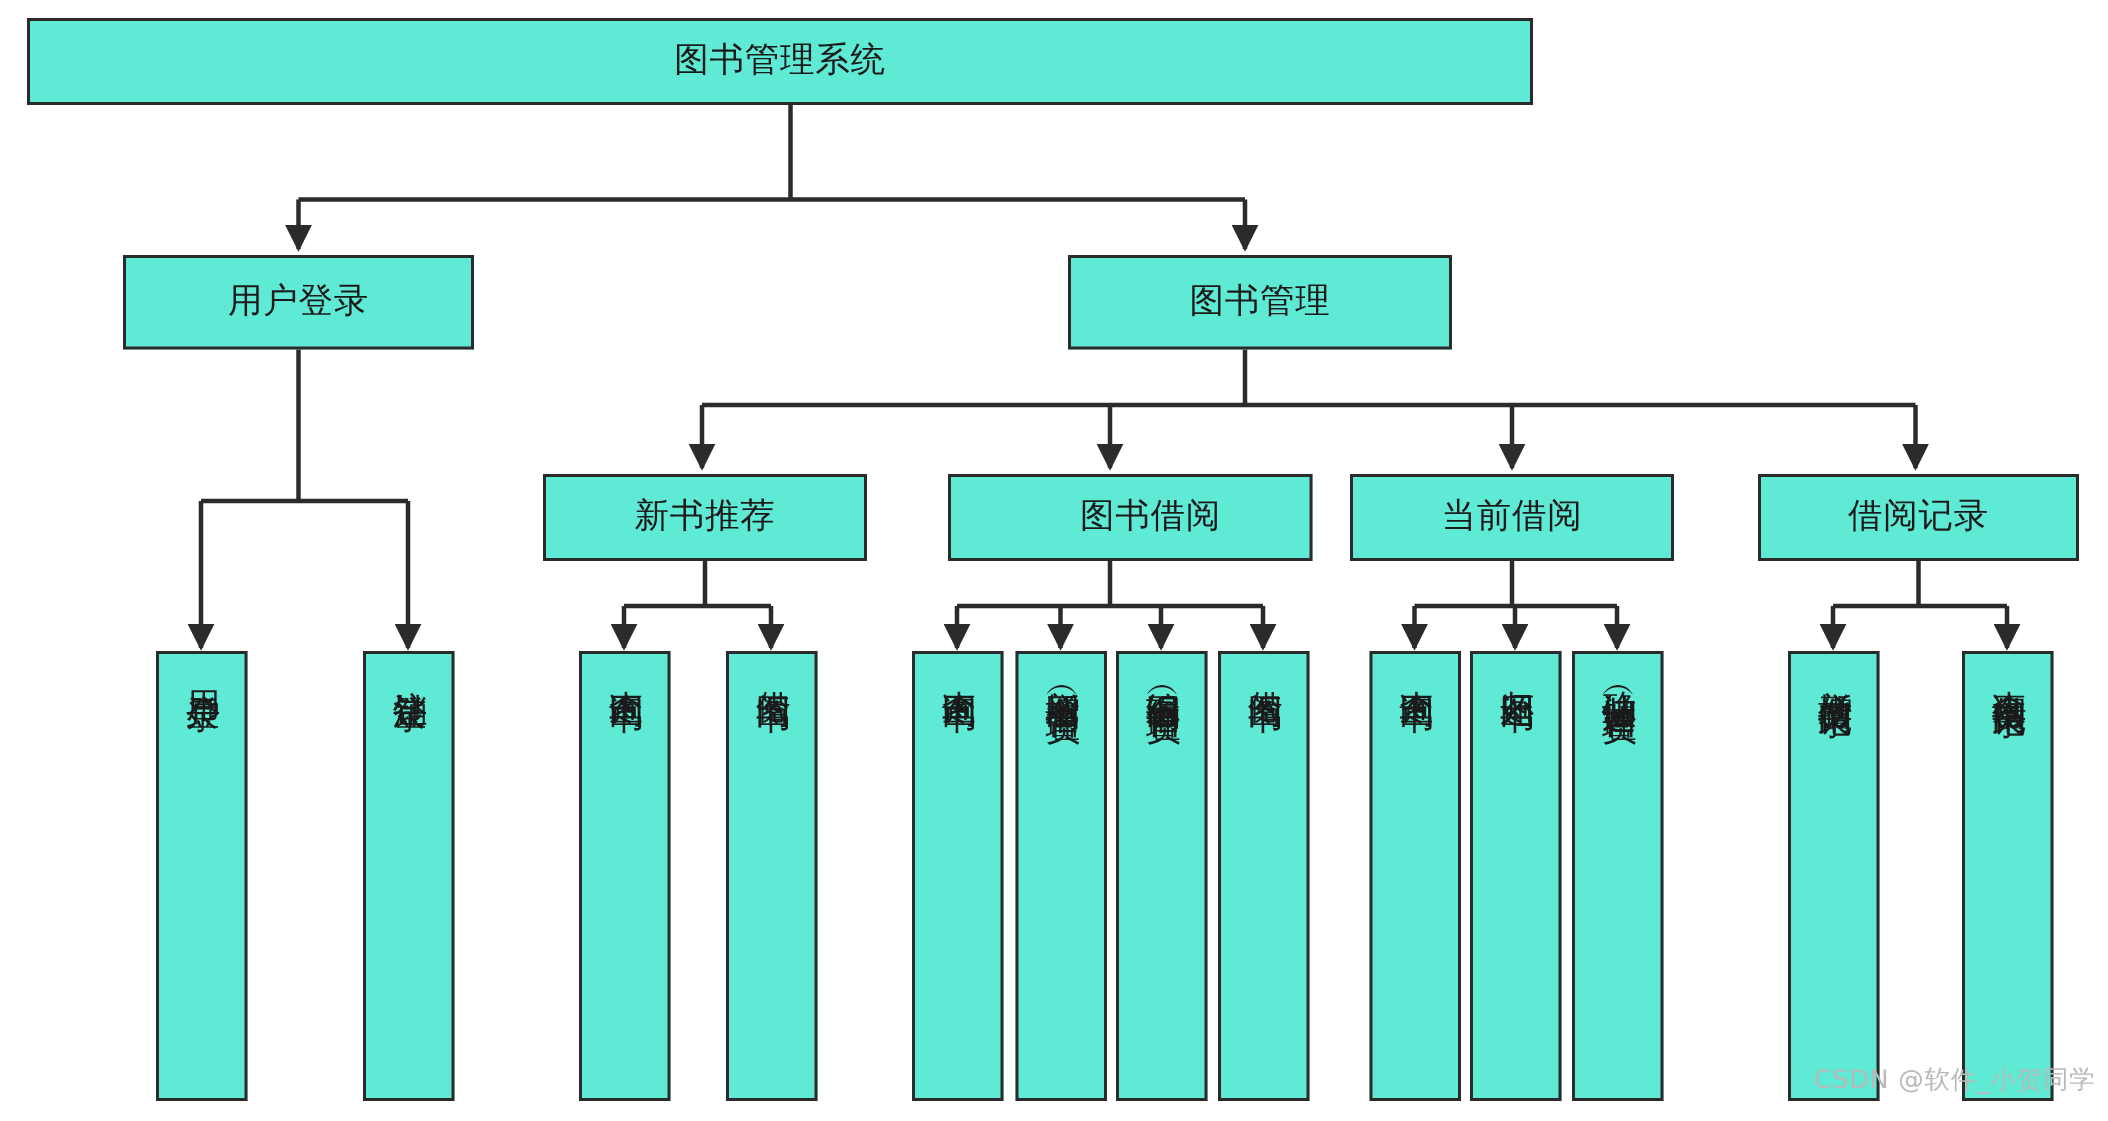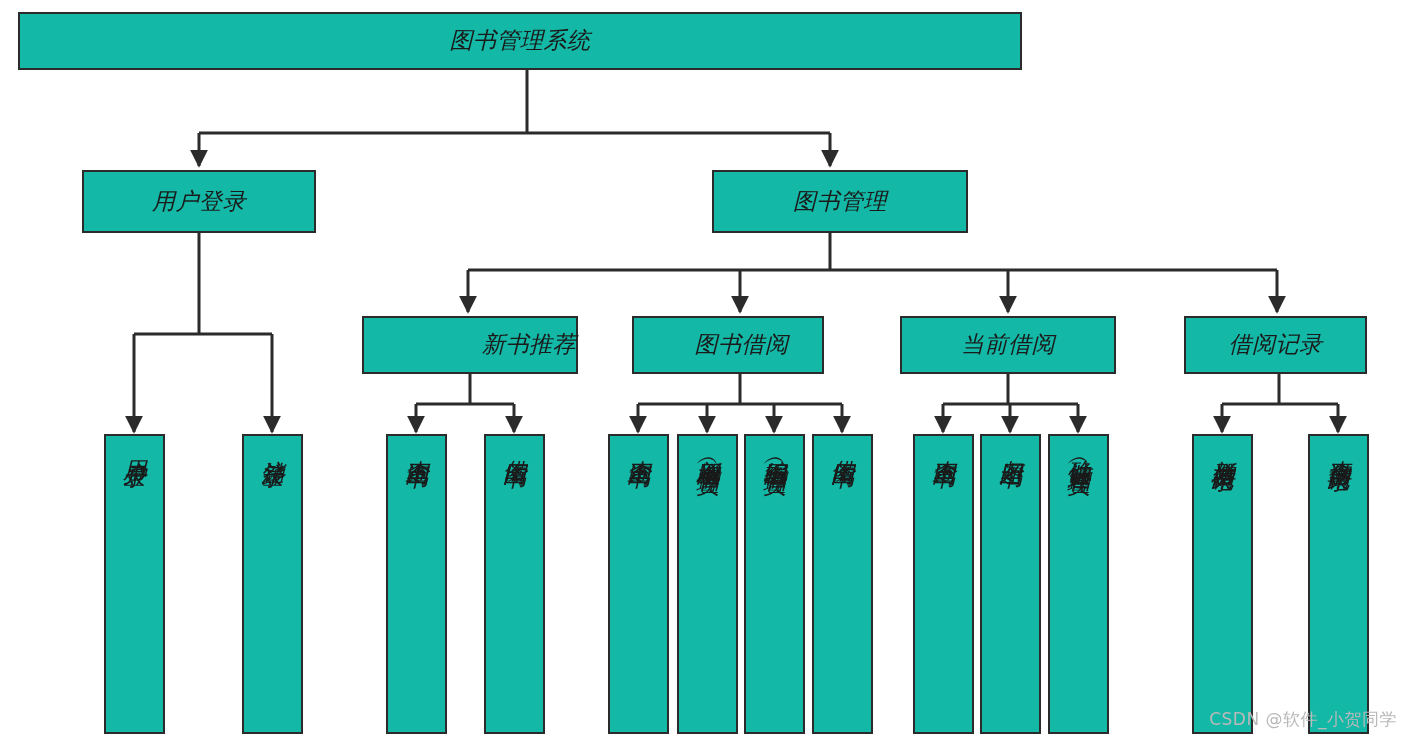--- a/index.html
+++ b/index.html
@@ -22,27 +22,26 @@
     position: absolute;
     left: 0;
     top: 0;
     width: 1405px;
     height: 747px;
     pointer-events: none;
   }
   .node {
     position: absolute;
     box-sizing: border-box;
-    background: #14b8a6;
+    background: #5eead4;
     border: 2px solid #2b2b2b;
     display: flex;
     align-items: center;
     justify-content: center;
     color: #1a1a1a;
-    font-style: italic;
   }
   .node .label {
     display: block;
     text-align: center;
     line-height: 1.12;
     white-space: pre;
   }
   .node-root .label,
   .node-l1 .label,
   .node-l2 .label {
@@ -130,30 +129,30 @@
     <span class="label">图书管理系统</span>
   </div>
 
   <div class="node node-l1" style="left:82px; top:170px; width:234px; height:63px;">
     <span class="label">用户登录</span>
   </div>
   <div class="node node-l1" style="left:712px; top:170px; width:256px; height:63px;">
     <span class="label">图书管理</span>
   </div>
 
-  <div class="node node-l2" style="left:362px; top:316px; width:216px; height:58px;justify-content:flex-end;">
+  <div class="node node-l2" style="left:362px; top:316px; width:216px; height:58px;">
     <span class="label">新书推荐</span>
   </div>
-  <div class="node node-l2" style="left:632px; top:316px; width:192px; height:58px;padding-left:27px;">
+  <div class="node node-l2" style="left:632px; top:316px; width:243px; height:58px;padding-left:27px;">
     <span class="label">图书借阅</span>
   </div>
   <div class="node node-l2" style="left:900px; top:316px; width:216px; height:58px;">
     <span class="label">当前借阅</span>
   </div>
-  <div class="node node-l2" style="left:1172px; top:316px; width:183px; height:58px;margin-left:12px;">
+  <div class="node node-l2" style="left:1172px; top:316px; width:214px; height:58px;">
     <span class="label">借阅记录</span>
   </div>
 
   <div class="node node-leaf" style="left:104px; top:434px; width:61px; height:300px;">
     <span class="label">用户登录</span>
   </div>
   <div class="node node-leaf" style="left:242px; top:434px; width:61px; height:300px;">
     <span class="label">注销登录</span>
   </div>
 

